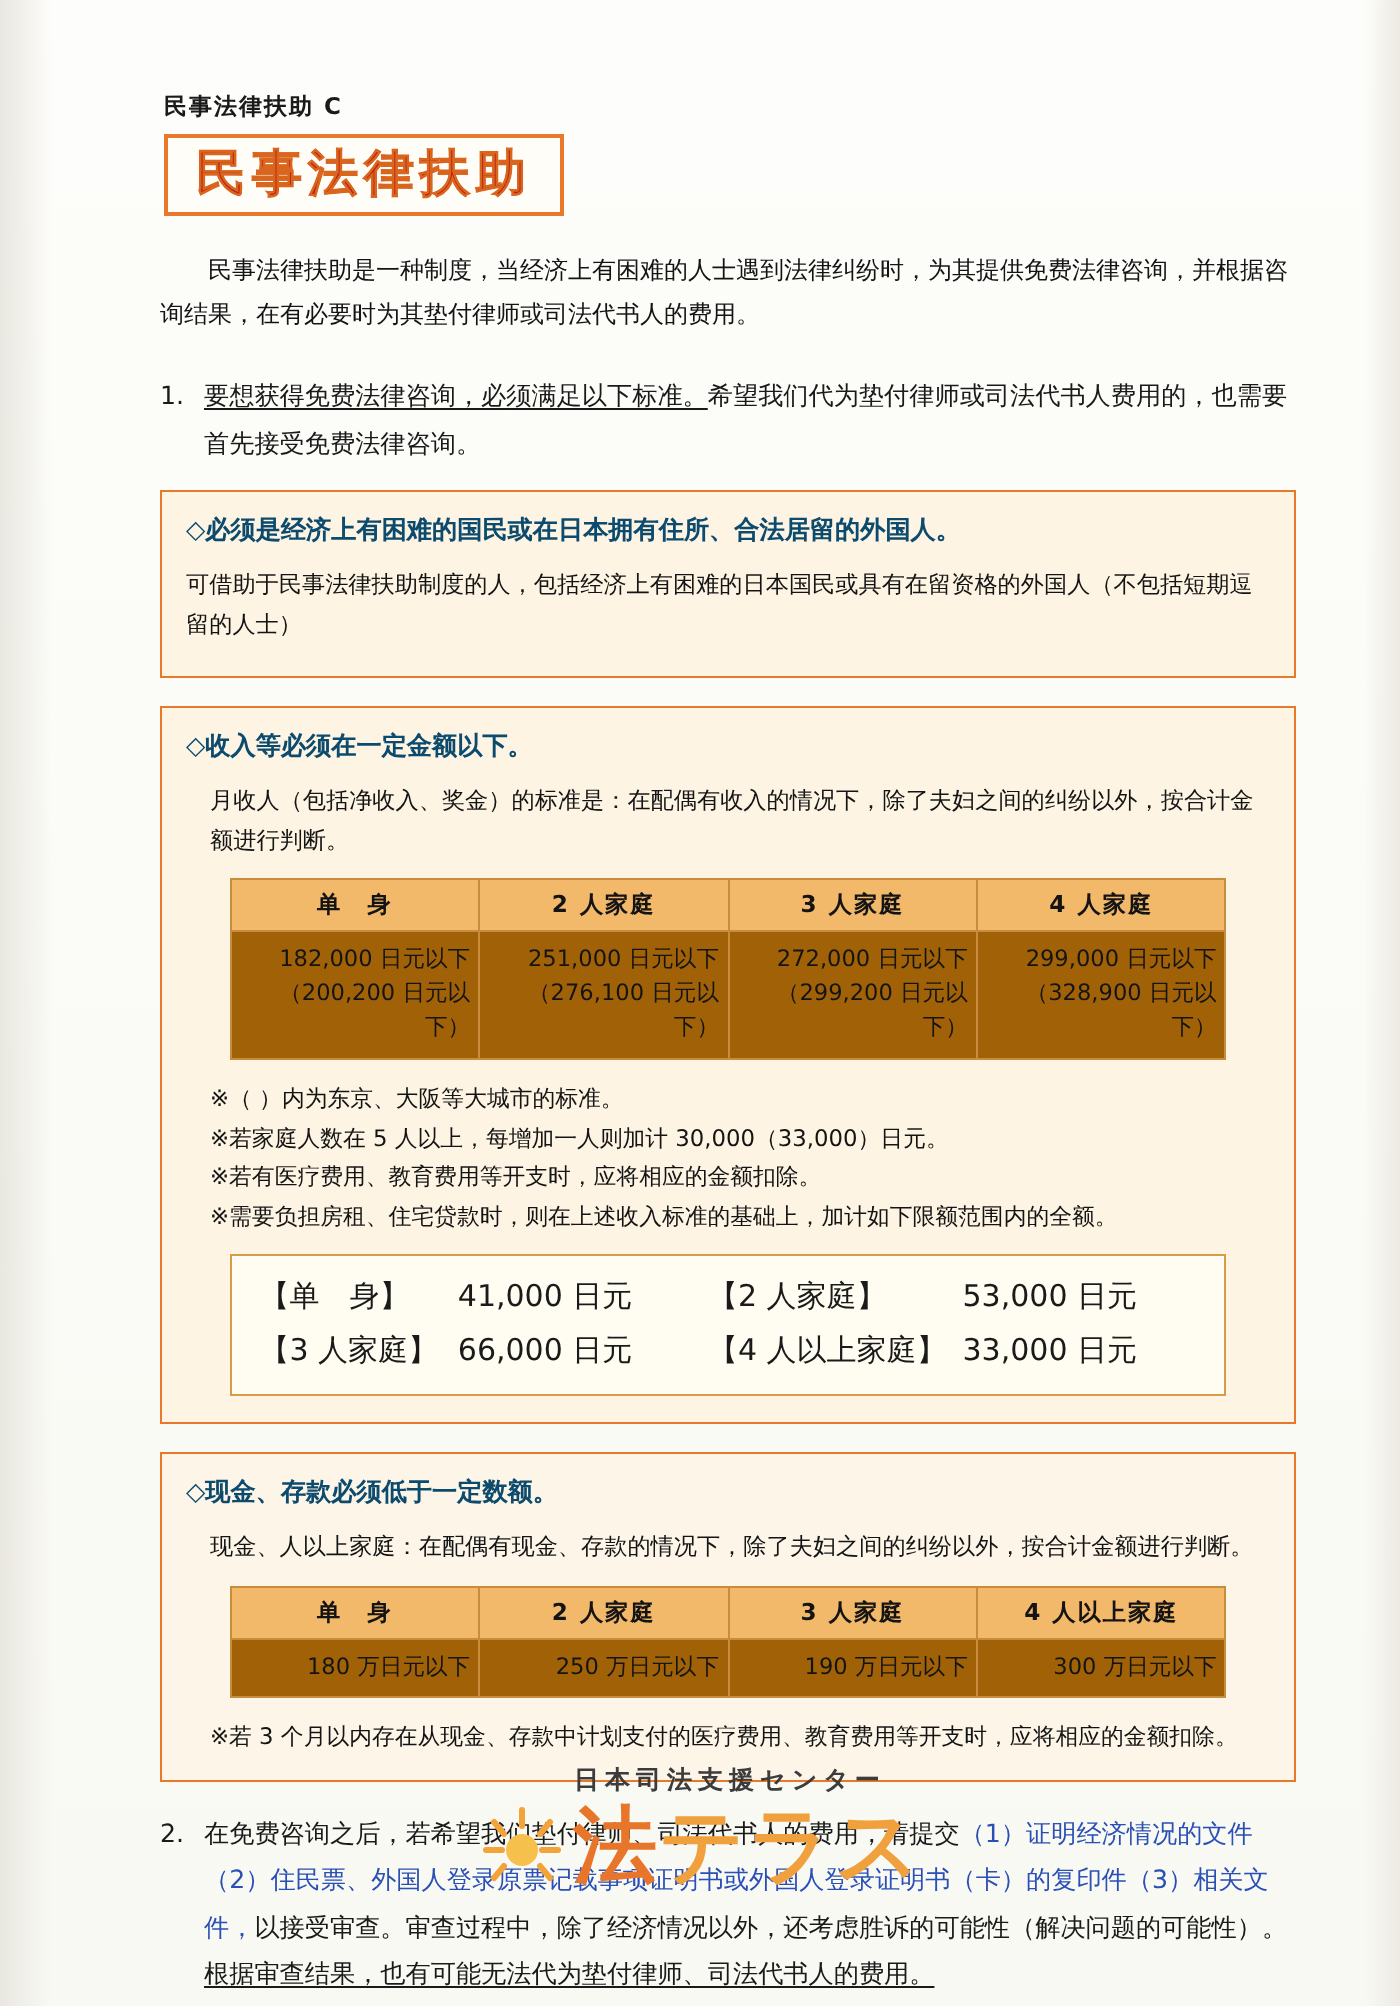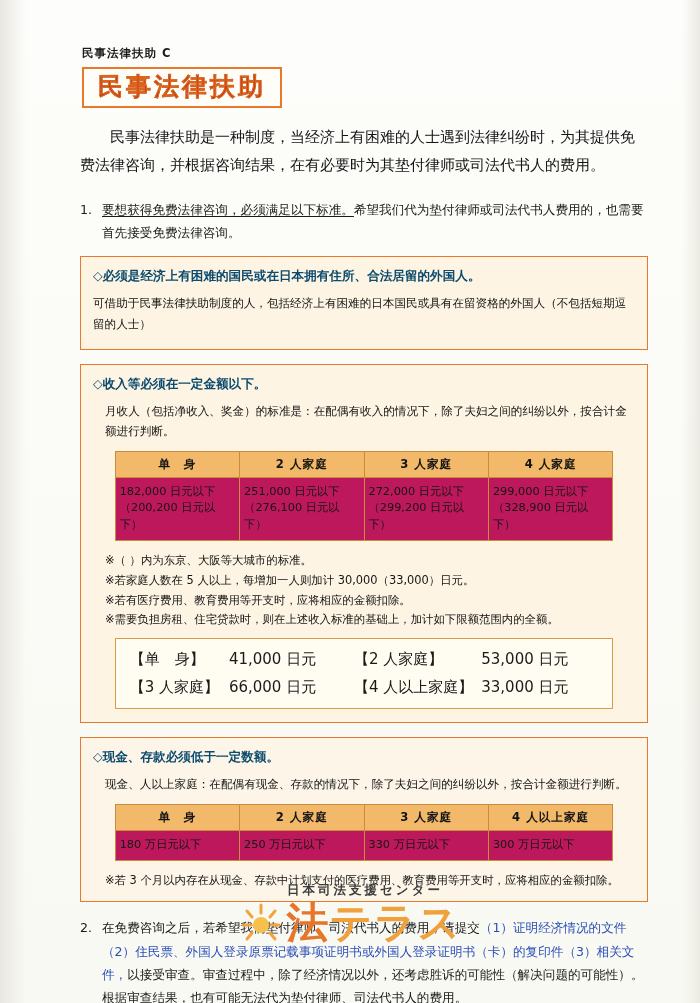--- a/index.html
+++ b/index.html
@@ -59,21 +59,21 @@
   .title-box .title-text {
     font-size: 25px;
     font-weight: bold;
     color: #b91c1c;
     letter-spacing: 3px;
     line-height: 1;
     -webkit-text-stroke: 0.4px #d9661c;
   }
 
   .intro {
-    font-size: 15px;
+    font-size: 12px;
     line-height: 1.85;
     text-indent: 2em;
     margin: 0 0 18px 0;
     color: #141414;
   }
 
   ol.steps {
     margin: 0;
     padding: 0;
     list-style: none;
@@ -128,37 +128,37 @@
   .notes p {
     margin: 0;
     font-size: 11.4px;
     line-height: 1.72;
   }
 
   table.grid {
     border-collapse: collapse;
     width: 92%;
     margin: 9px auto 10px auto;
-    background: #be185d;
+    background: #a16207;
   }
   table.grid th {
     background: #f3b96a;
     border: 1px solid #c98b3c;
     font-size: 11.6px;
     font-weight: bold;
     padding: 5px 4px;
     text-align: center;
     letter-spacing: 1px;
     color: #141414;
   }
   table.grid td {
     border: 1px solid #c98b3c;
     font-size: 11.3px;
     padding: 6px 4px;
-    text-align: left;
+    text-align: right;
     line-height: 1.5;
     color: #141414;
   }
 
   .subbox {
     border: 1px solid #d99a49;
     background: #fffdf2;
     width: 92%;
     margin: 8px auto 2px auto;
     padding: 7px 10px;
@@ -307,21 +307,21 @@
             <th>单　身</th>
             <th>2 人家庭</th>
             <th>3 人家庭</th>
             <th>4 人以上家庭</th>
           </tr>
         </thead>
         <tbody>
           <tr>
             <td>180 万日元以下</td>
             <td>250 万日元以下</td>
-            <td>330 万日元以下</td>
+            <td>190 万日元以下</td>
             <td>300 万日元以下</td>
           </tr>
         </tbody>
       </table>
 
       <div class="notes" style="padding-left:12px">
         <p>※若 3 个月以内存在从现金、存款中计划支付的医疗费用、教育费用等开支时，应将相应的金额扣除。</p>
       </div>
     </div>
 

